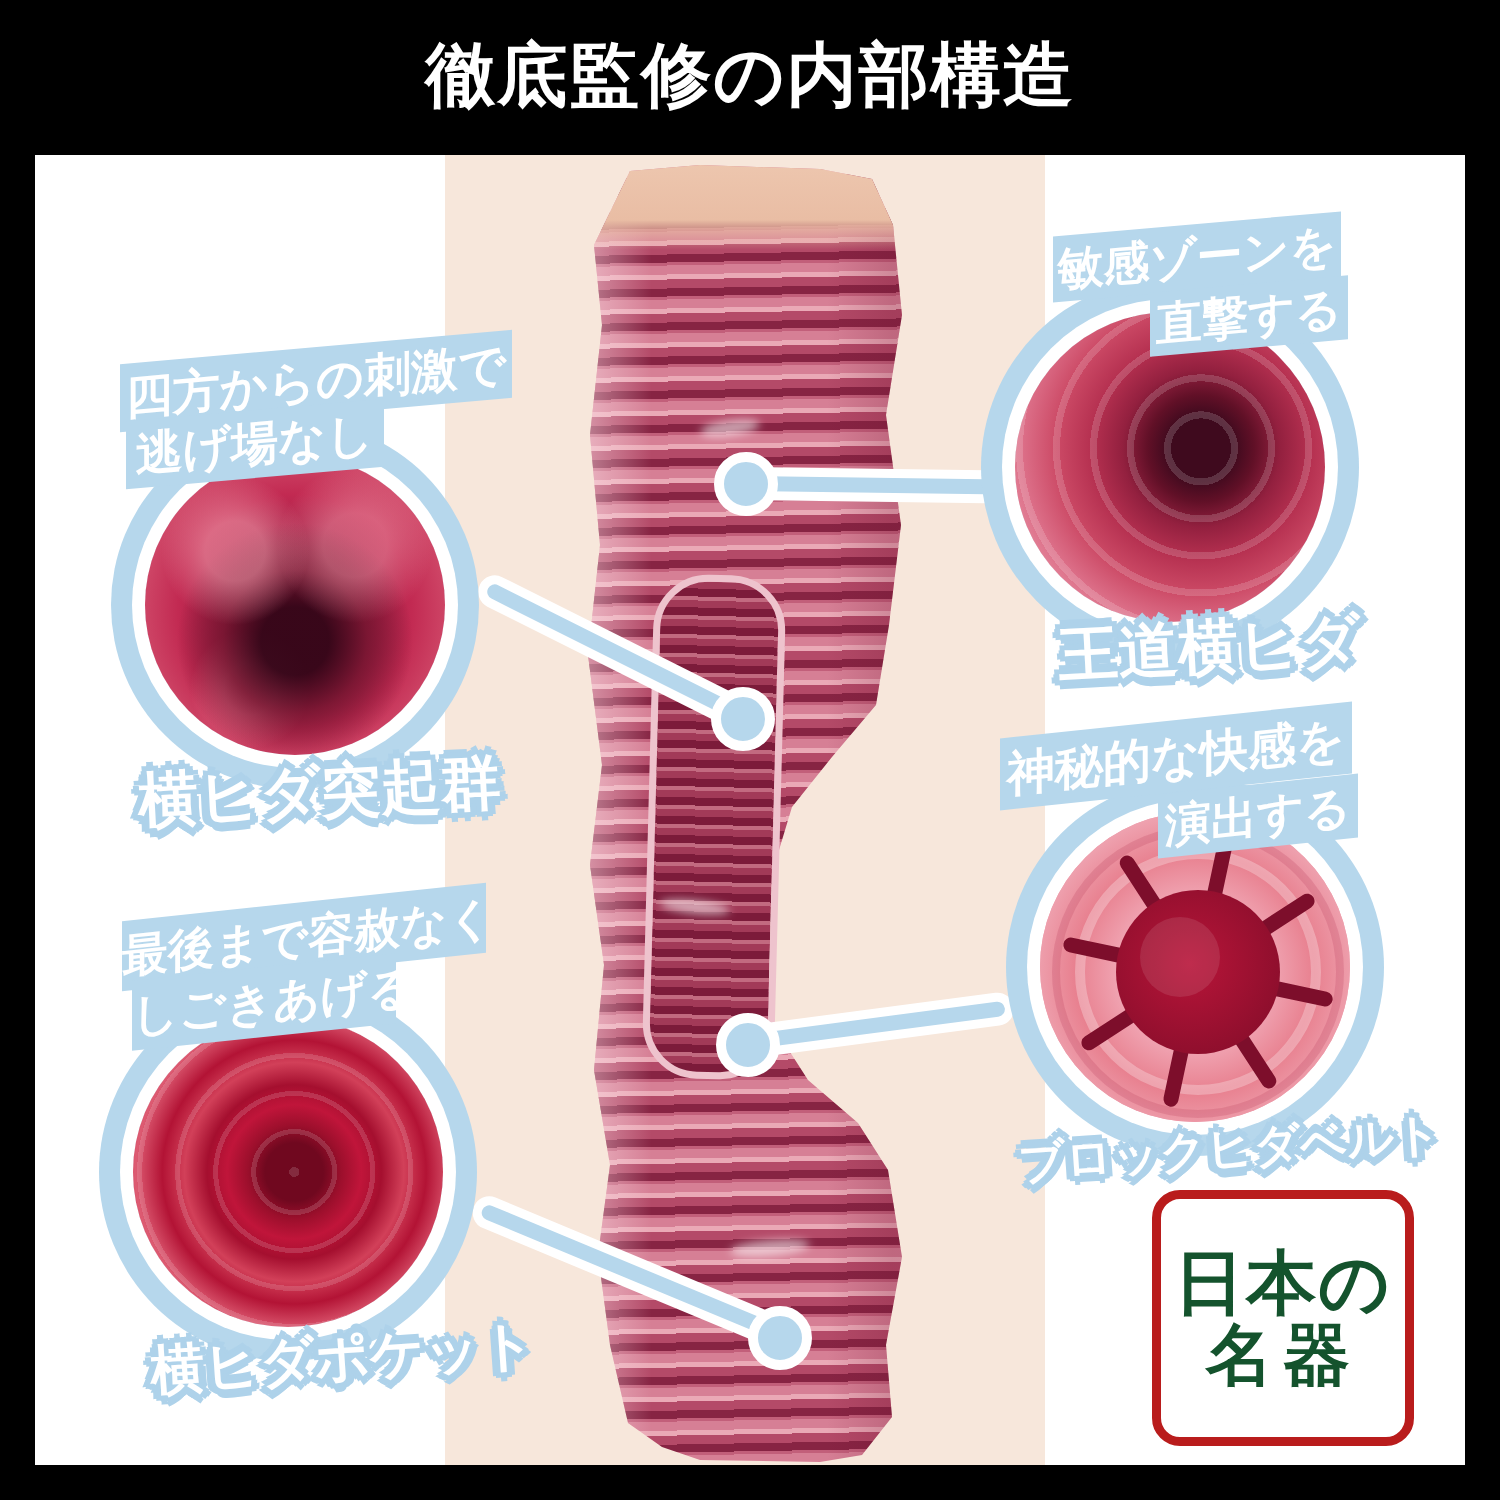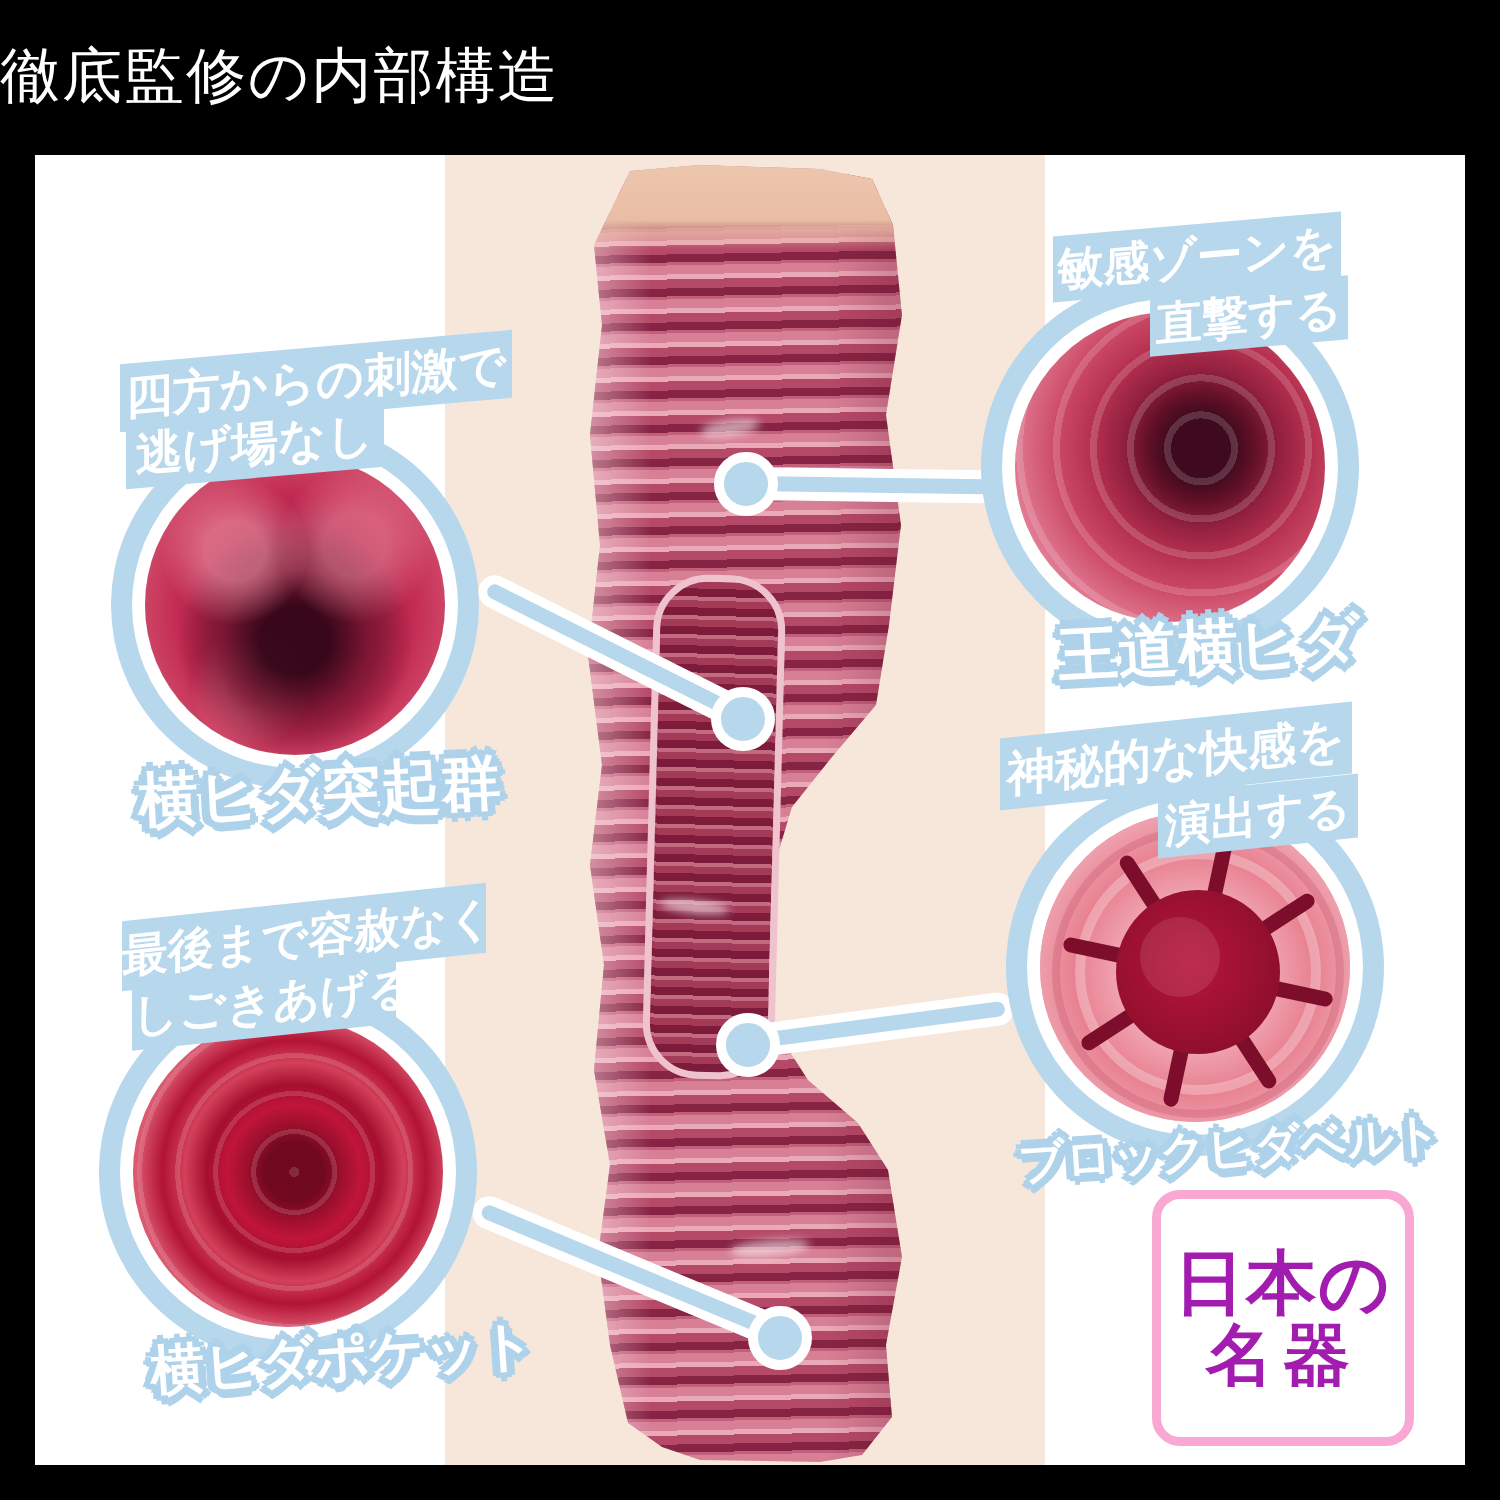--- a/index.html
+++ b/index.html
@@ -1,21 +1,21 @@
 <!DOCTYPE html>
 <html><head>
 <meta charset="utf-8">
 <style>
   html,body{margin:0;padding:0;background:#222;}
   .stage{position:relative;width:1500px;height:1500px;background:#000;overflow:hidden;
          font-family:"DejaVu Sans",sans-serif;}
   
   .top-band{position:absolute;left:0;top:0;width:1500px;height:155px;background:#000;}
   .title{position:absolute;left:0;top:0;width:1500px;height:155px;line-height:150px;
-         text-align:left;color:#fff;font-size:60px;font-weight:400;letter-spacing:2px;
+         text-align:center;color:#fff;font-size:70px;font-weight:700;letter-spacing:2px;
          font-family:"DejaVu Sans",sans-serif;}
   
   .content-bg{position:absolute;left:35px;top:155px;width:1430px;height:1310px;background:#ffffff;z-index:0;}
   .beige-band{position:absolute;left:445px;top:155px;width:600px;height:1310px;background:#f7e7db;z-index:1;}
   
   .product{position:absolute;left:580px;top:165px;width:325px;height:1298px;z-index:2;
     background:
       linear-gradient(180deg,#edc6ae 0px,#e9bda4 55px,rgba(237,198,174,0) 85px),
       linear-gradient(90deg,rgba(255,235,240,.5) 0%,rgba(255,255,255,0) 22% 76%,rgba(110,20,48,.22) 96%),
       repeating-linear-gradient(179deg,#d67f95 0px 9px,#eaa9b6 9px 14px,#b44a68 14px 23px,#872443 23px 31px,#c25f7a 31px 34px);
@@ -75,23 +75,23 @@
          font-weight:700;white-space:nowrap;z-index:10;
          text-shadow:0 6px #aed2ea,0 -6px #aed2ea,6px 0 #aed2ea,-6px 0 #aed2ea,
                      5px 5px #aed2ea,-5px 5px #aed2ea,5px -5px #aed2ea,-5px -5px #aed2ea,
                      0 9px #aed2ea,0 -9px #aed2ea,8px 3px #aed2ea,-8px 3px #aed2ea;}
   .lab-tl{left:138px;top:752px;font-size:60px;transform:rotate(-3deg);}
   .lab-tr{left:1058px;top:608px;font-size:60px;transform:rotate(-3deg);}
   .lab-r{left:1018px;top:1118px;font-size:46px;transform:rotate(-4deg);}
   .lab-bl{left:150px;top:1322px;font-size:54px;transform:rotate(-4deg);}
   
   .seal{position:absolute;left:1152px;top:1190px;width:262px;height:256px;z-index:8;
-        border:9px solid #f9a8d4;border-radius:28px;box-sizing:border-box;
+        border:9px solid #b91c1c;border-radius:28px;box-sizing:border-box;
         display:flex;flex-direction:column;justify-content:center;align-items:center;
-        color:#a21caf;font-family:"DejaVu Serif","Liberation Serif",serif;font-weight:700;background:#fff;}
+        color:#14532d;font-family:"DejaVu Serif","Liberation Serif",serif;font-weight:700;background:#fff;}
   .seal-row1{font-size:70px;line-height:1.05;letter-spacing:2px;}
   .seal-row2{font-size:67px;line-height:1.05;letter-spacing:10px;}
 </style>
 </head>
 <body>
 
 <div class="stage">
 
   <div class="top-band">
     <div class="title">徹底監修の内部構造</div>

